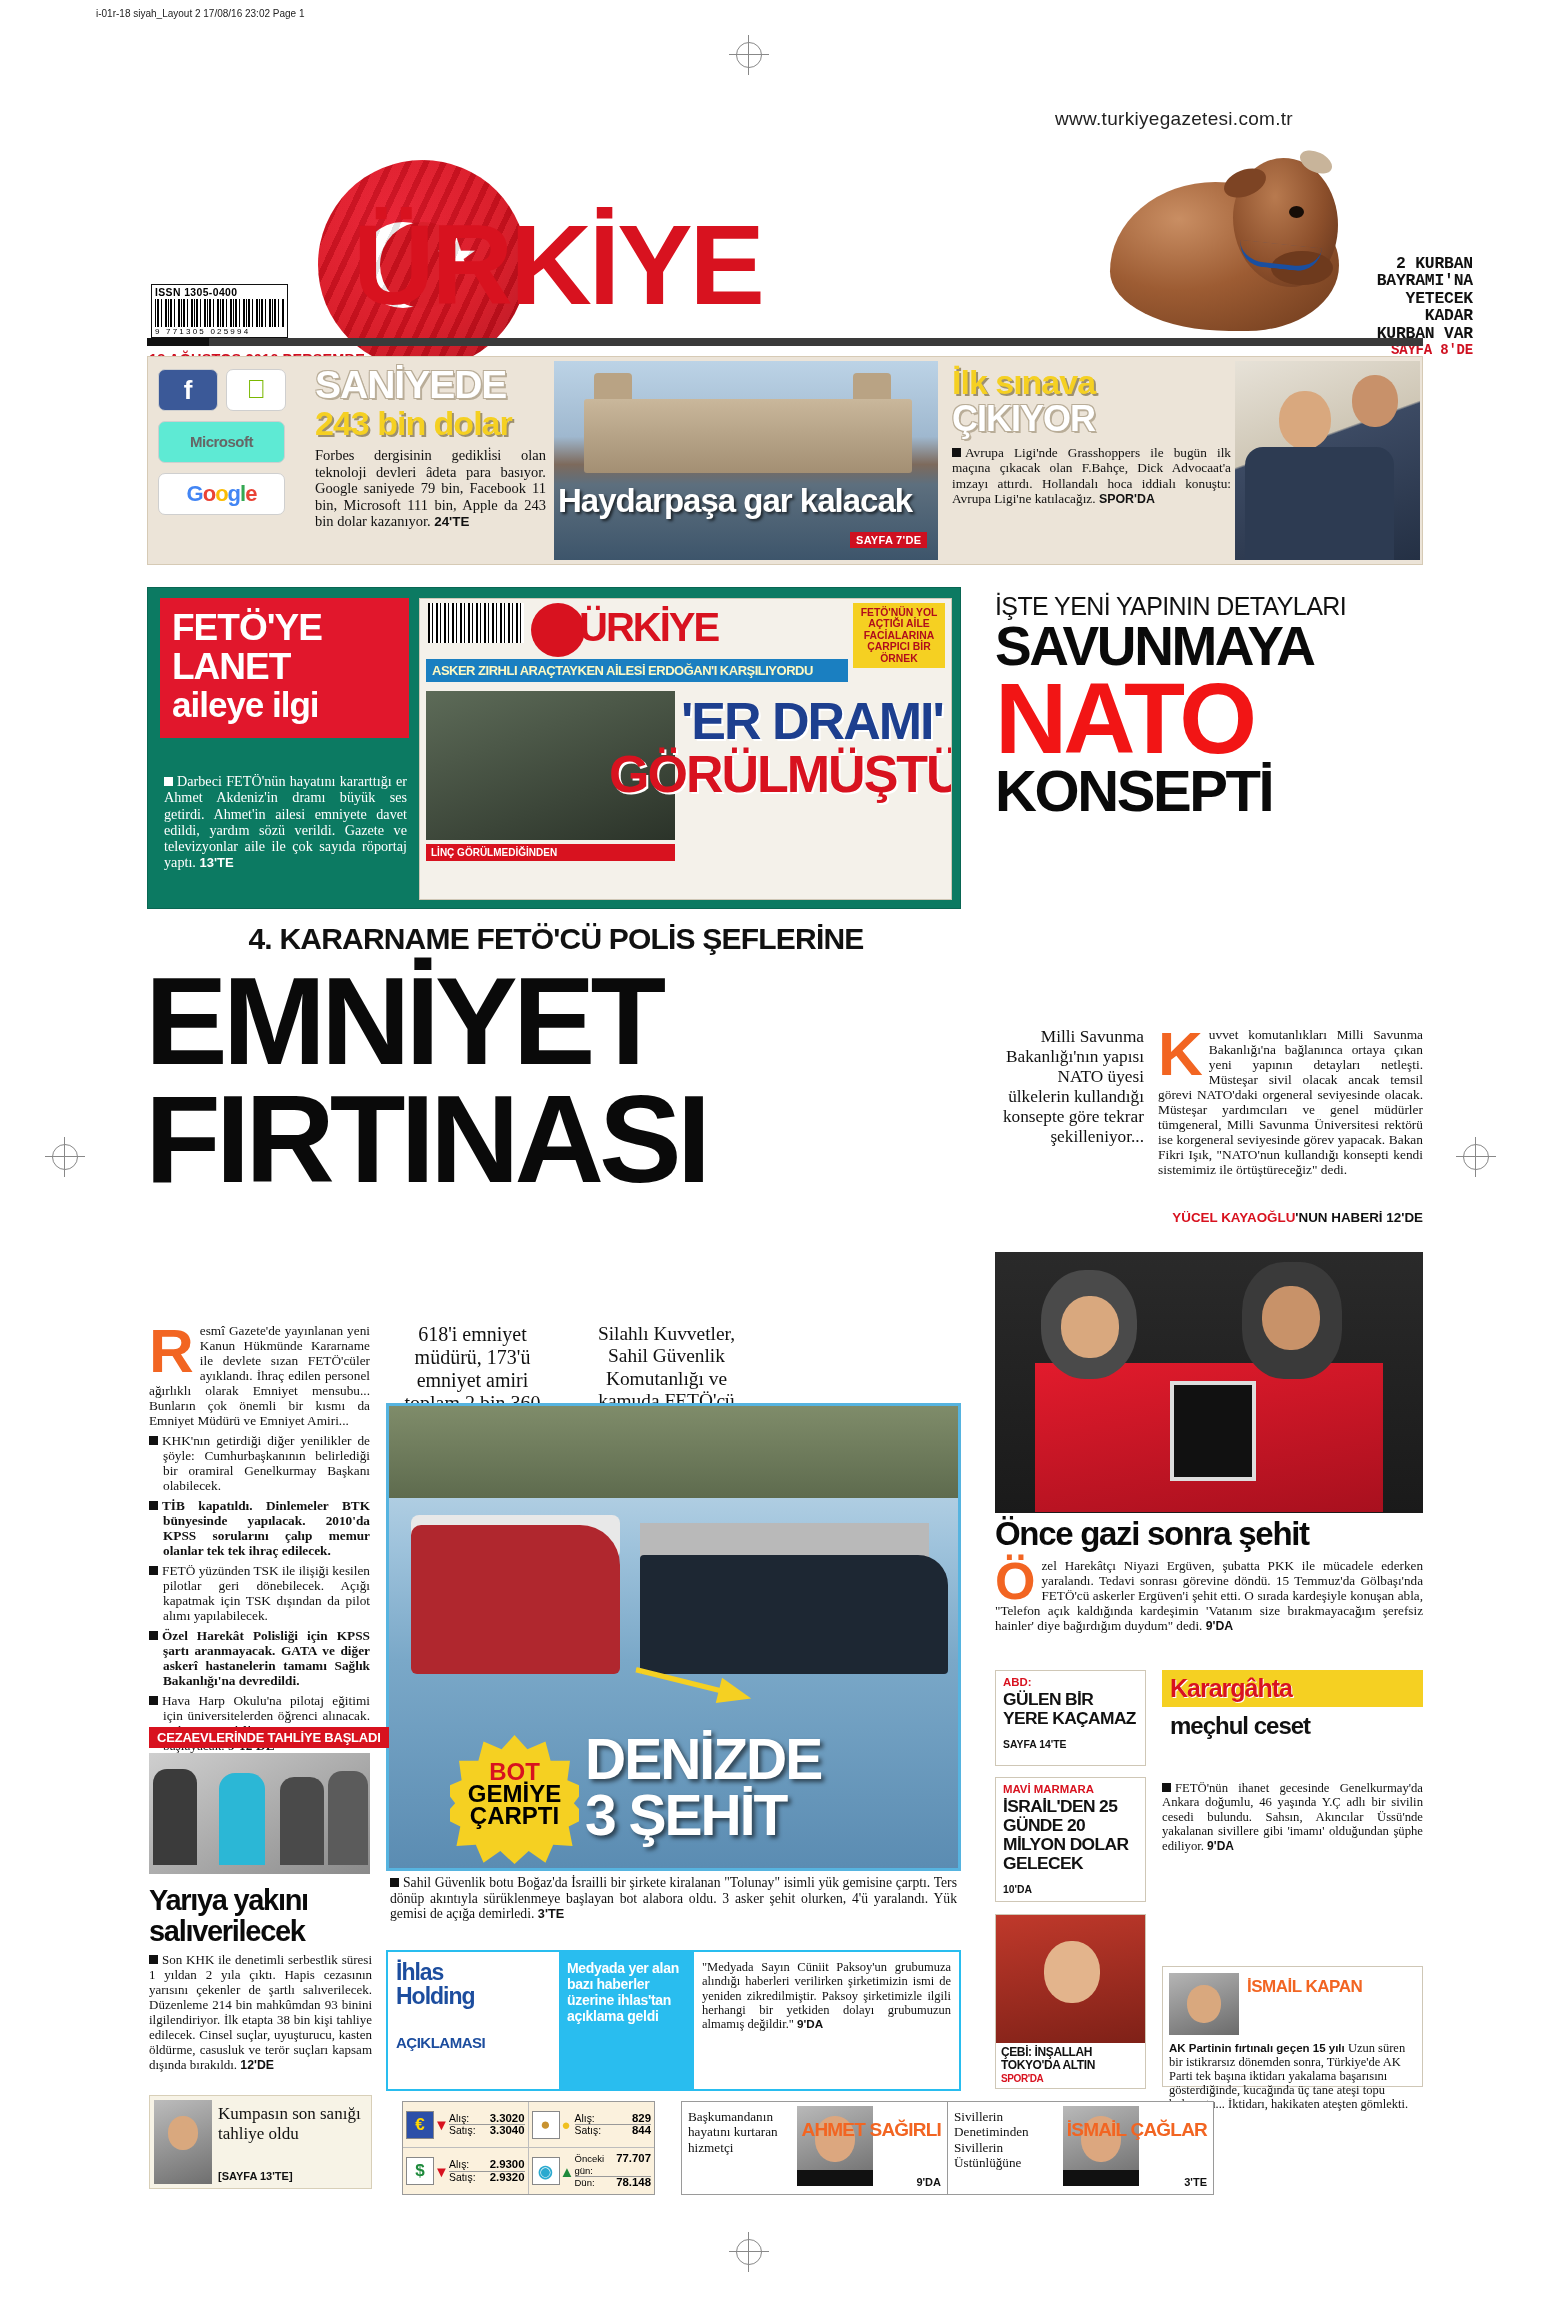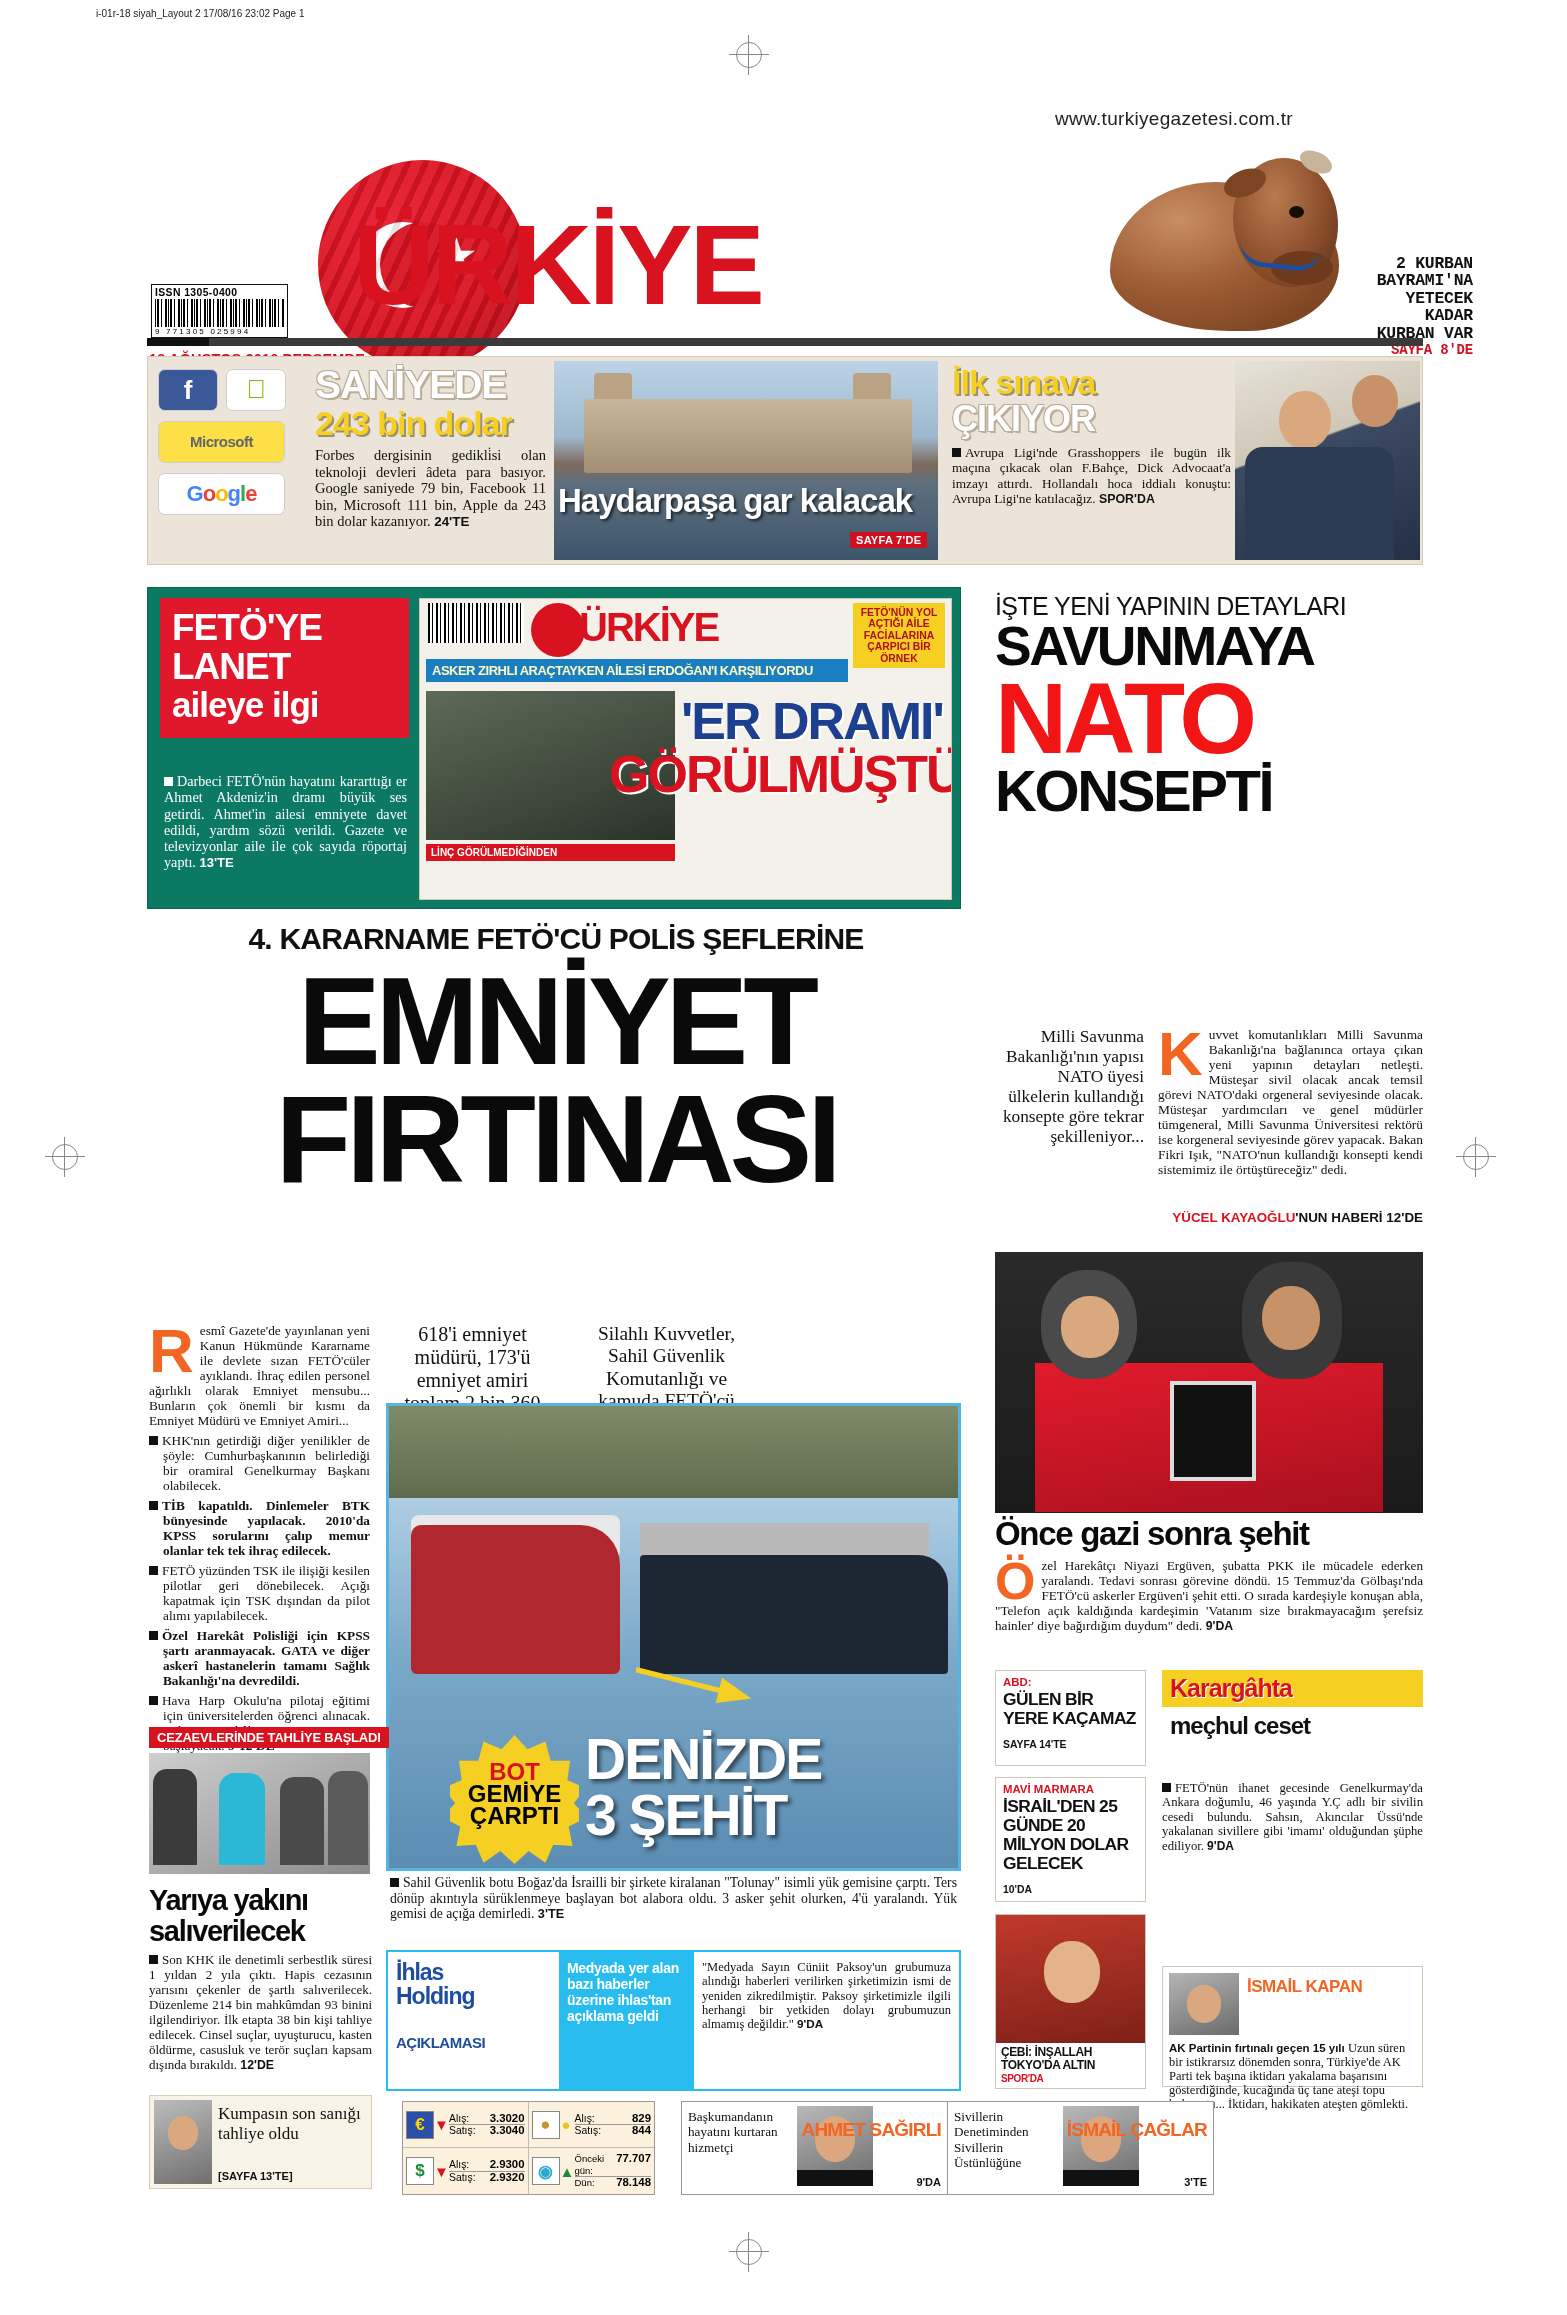--- a/index.html
+++ b/index.html
@@ -50,21 +50,21 @@
   .mastrule{position:absolute;left:147px;top:338px;width:1276px;height:8px;background:#3a3a3a;}
   .mastrule2{position:absolute;left:147px;top:338px;width:62px;height:8px;background:#111;}
 
   
   .strip{position:absolute;left:147px;top:356px;width:1276px;height:209px;background:#ece4d8;border:1px solid #d6cab5;box-sizing:border-box;}
   .logos{position:absolute;left:10px;top:12px;width:144px;}
   .lg{width:58px;height:40px;border-radius:7px;background:#fff;border:1px solid #cfcfcf;display:inline-block;
       font-family:"Liberation Sans",sans-serif;font-weight:bold;font-size:11px;color:#fff;text-align:center;line-height:40px;margin:0 4px 6px 0;overflow:hidden;}
   .lg.fb{background:#3b5998;font-size:26px;}
   .lg.ap{background:#fff;color:#7ab800;font-size:26px;line-height:38px;}
-  .lg.ms{width:125px;background:#fde047;color:#666;font-size:15px;letter-spacing:-0.5px;}
+  .lg.ms{width:125px;background:#5eead4;color:#666;font-size:15px;letter-spacing:-0.5px;}
   .lg.go{width:125px;background:#fff;color:#4285f4;font-size:22px;letter-spacing:-1px;}
   .lg.go b:nth-child(1){color:#4285f4}.lg.go b:nth-child(2){color:#ea4335}.lg.go b:nth-child(3){color:#fbbc05}
   .lg.go b:nth-child(4){color:#4285f4}.lg.go b:nth-child(5){color:#34a853}.lg.go b:nth-child(6){color:#ea4335}
 
   .t1{position:absolute;left:167px;top:8px;width:231px;}
   .t1 .h{font-family:"Liberation Sans",sans-serif;font-weight:bold;font-size:39px;line-height:40px;color:#fff;
       text-shadow:2px 2px 0 #b9ad98,-1px -1px 0 #b9ad98,1px -1px 0 #b9ad98,-1px 1px 0 #b9ad98;letter-spacing:-1px;}
   .t1 .h2{font-family:"Liberation Sans",sans-serif;font-weight:bold;font-size:34px;line-height:36px;color:#f5d022;
       text-shadow:2px 2px 0 #9d9070;letter-spacing:-1px;}
   .t1 .body{font-size:14.5px;line-height:16.5px;color:#111;text-align:justify;margin-top:6px;}
@@ -117,21 +117,21 @@
   .frontpg .fp-h1{position:absolute;left:261px;top:96px;font-family:"Liberation Sans",sans-serif;font-weight:bold;
      font-size:52px;line-height:52px;color:#1d3f8f;letter-spacing:-2px;text-shadow:2px 2px 0 #fff;}
   .frontpg .fp-h2{position:absolute;left:189px;top:149px;font-family:"Liberation Sans",sans-serif;font-weight:bold;
      font-size:52px;line-height:52px;color:#d8121f;letter-spacing:-2px;text-shadow:2px 2px 0 #fff;}
   .frontpg .fp-red{position:absolute;left:6px;top:245px;width:249px;background:#d8121f;color:#fff;
      font-family:"Liberation Sans",sans-serif;font-weight:bold;font-size:10px;padding:3px 5px;box-sizing:border-box;}
 
   
   .kicker{position:absolute;left:149px;top:923px;width:814px;font-family:"Liberation Sans",sans-serif;font-weight:bold;
      font-size:30px;line-height:32px;color:#111;letter-spacing:-0.8px;text-align:center;}
-  .mainhead{position:absolute;left:145px;top:963px;width:822px;text-align:center;font-family:"Liberation Sans",sans-serif;
+  .mainhead{position:absolute;left:145px;top:963px;width:822px;font-family:"Liberation Sans",sans-serif;
      font-weight:bold;color:#0a0a0a;letter-spacing:-5px;}
   .mainhead .l1{font-size:124px;line-height:117px;}
   .mainhead .l2{font-size:124px;line-height:119px;}
 
   
   .c1{position:absolute;left:149px;top:1323px;width:221px;font-size:13.3px;line-height:15px;color:#111;text-align:justify;}
   .dropcap{float:left;font-family:"Liberation Sans",sans-serif;font-weight:bold;font-size:62px;line-height:52px;
      color:#f26522;margin:2px 6px 0 0;}
   .bullets{margin-top:4px;}
   .bullets li{list-style:none;margin:0 0 5px;padding-left:14px;text-indent:-14px;}

